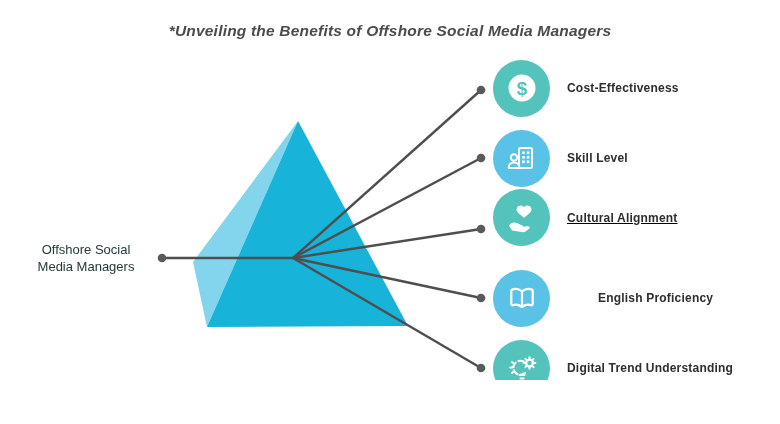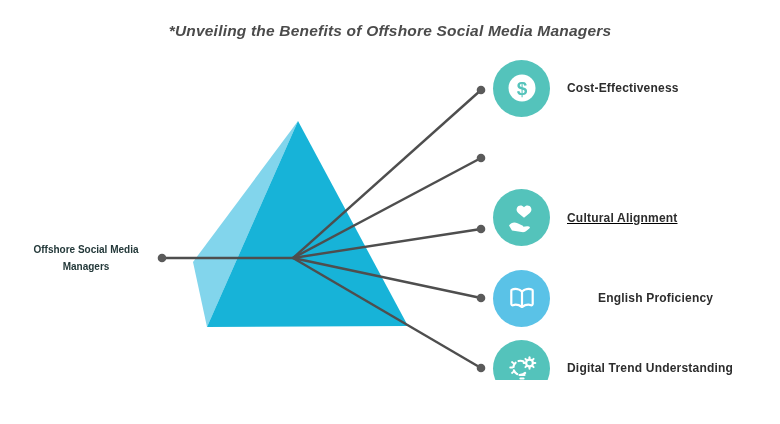--- a/index.html
+++ b/index.html
@@ -7,21 +7,21 @@
     position:relative;width:780px;height:380px;background:#ffffff;overflow:hidden;
     font-family:"Liberation Sans", sans-serif;
   }
   .title{
     position:absolute;top:22px;left:0;width:780px;text-align:center;
     font-size:15.5px;font-style:italic;font-weight:700;color:#4b4b4b;letter-spacing:.2px;
   }
   .diagram-svg{position:absolute;left:0;top:0;}
   .source-label{
     position:absolute;left:30px;top:241px;width:112px;text-align:center;
-    font-size:10px;font-weight:700;color:#24393a;line-height:17px;
+    font-size:13px;font-weight:400;color:#24393a;line-height:17px;
   }
   .benefit-row{
     position:absolute;left:493px;height:57px;display:flex;align-items:center;gap:17px;
   }
   .benefit-circle{
     width:57px;height:57px;border-radius:50%;flex:0 0 auto;
     display:flex;align-items:center;justify-content:center;
   }
   .benefit-label{
     font-size:12px;font-weight:700;color:#2d2d2d;white-space:nowrap;letter-spacing:.2px;
@@ -61,20 +61,38 @@
   <div class="benefit-row row-1">
     <div class="benefit-circle" style="background-color: rgb(84, 195, 187);">
       <svg width="38" height="38" viewBox="0 0 38 38">
         <circle cx="19" cy="19" r="13.5" fill="#ffffff"></circle>
         <text x="19" y="25.5" text-anchor="middle" font-size="19" font-weight="bold" font-family="Liberation Sans, sans-serif" fill="#54c3bb">$</text>
       </svg>
     </div>
     <div class="benefit-label">Cost-Effectiveness</div>
   </div>
 
+  <div class="benefit-row row-2">
+    <div class="benefit-circle" style="background-color: rgb(90, 194, 231);">
+      <svg width="32" height="32" viewBox="0 0 32 32">
+        <rect x="13" y="6" width="13" height="20" rx="1.5" fill="none" stroke="#fff" stroke-width="2"></rect>
+        <g fill="#fff">
+          <rect x="16.2" y="9.5" width="2.6" height="2.6"></rect>
+            <rect x="20.8" y="9.5" width="2.6" height="2.6"></rect>
+          <rect x="16.2" y="14" width="2.6" height="2.6"></rect>
+            <rect x="20.8" y="14" width="2.6" height="2.6"></rect>
+          <rect x="16.2" y="18.5" width="2.6" height="2.6"></rect>
+            <rect x="20.8" y="18.5" width="2.6" height="2.6"></rect>
+        </g>
+        <circle cx="8" cy="15.5" r="3.2" fill="none" stroke="#fff" stroke-width="2"></circle>
+        <path d="M2.8 26 v-1 a5.2 4.6 0 0 1 10.4 0 v1 z" fill="none" stroke="#fff" stroke-width="2" stroke-linejoin="round"></path>
+      </svg>
+    </div>
+    <div class="benefit-label">Skill Level</div>
+  </div>
 
   <div class="benefit-row row-3">
     <div class="benefit-circle" style="background-color: rgb(84, 195, 187);">
       <svg width="34" height="34" viewBox="0 0 34 34">
         <path d="M19 6.2 c-2 -2.4 -5.8 -2.1 -7 0.5 c-1 2 -0.2 4.1 1.5 5.5 l5.5 4.6 l5.5 -4.6 c1.7 -1.4 2.5 -3.5 1.5 -5.5 c-1.2 -2.6 -5 -2.9 -7 -0.5 z" fill="#ffffff"></path>
         <path d="M4 24.5 c2 -3 5.5 -3.8 8.5 -2.2 l4.8 2.2 c1.8 0.8 1.2 3 -0.8 2.7 l-4.2 -0.6 l9.8 -1.4 c2.6 -0.3 3.6 1.2 2.2 2.4 l-3.4 2.6 c-1.2 0.9 -2.8 1.2 -4.3 0.9 l-9.6 -1.7 z" fill="#ffffff"></path>
       </svg>
     </div>
     <div class="benefit-label">Cultural Alignment</div>
   </div>

